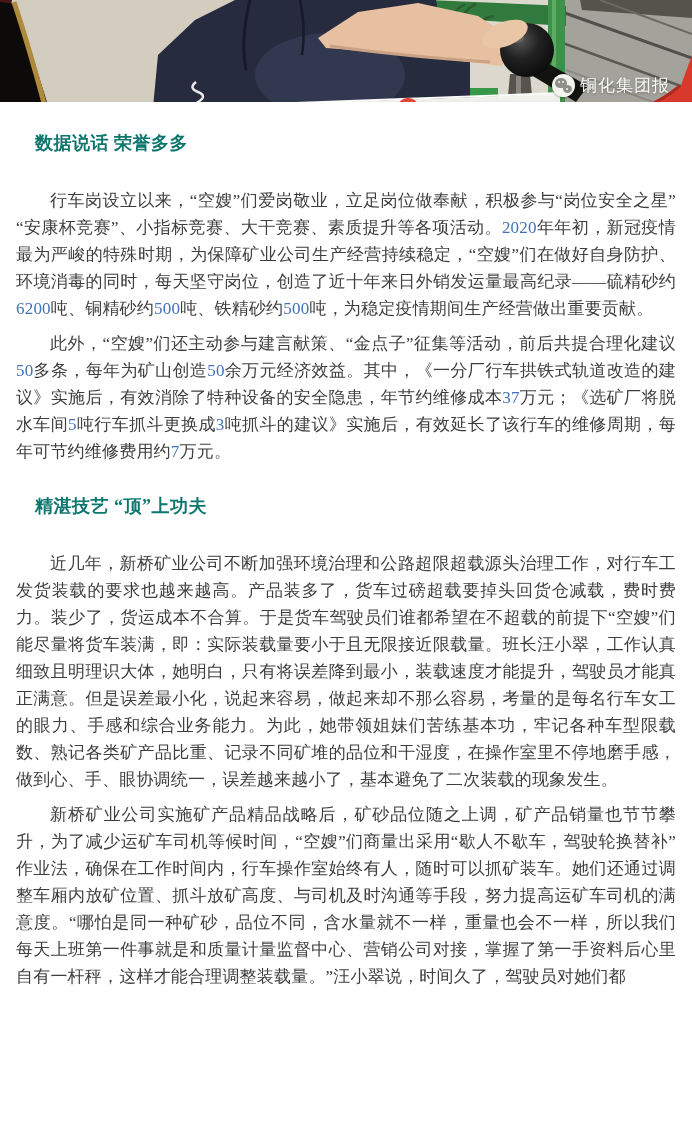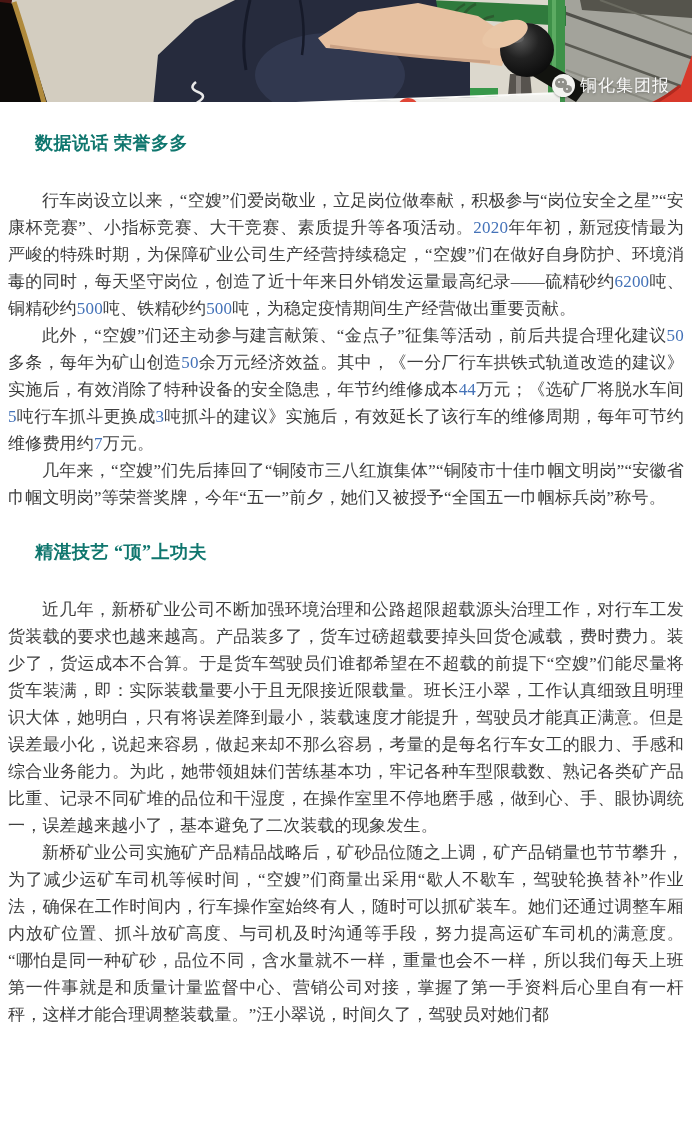--- a/index.html
+++ b/index.html
@@ -44,21 +44,21 @@
   .caption{
     margin:13px 0 0 0;padding-left:27px;
     font-size:15px;line-height:21px;color:#595959;
   }
   h2.sec{
     margin:31px 0 33px 0;padding-left:27px;
     font-size:18px;line-height:21px;color:#0f766e;font-weight:bold;
     letter-spacing:.5px;
   }
   p.body{
-    margin:0;font-size:17px;line-height:27px;color:var(--body);
+    margin:8px;font-size:17px;line-height:27px;color:var(--body);
     text-align:justify;text-indent:2em;letter-spacing:.2px;
   }
   p.body .num{color:var(--num);}
 </style>
 </head>
 <body>
 
 <div class="page">
 
   <figure class="photo">
@@ -136,22 +136,21 @@
       <span>铜化集团报</span>
     </div>
   </figure>
 
   <div class="content">
 
 
     <section>
       <h2 class="sec">数据说话 荣誉多多</h2>
       <p class="body">行车岗设立以来，“空嫂”们爱岗敬业，立足岗位做奉献，积极参与“岗位安全之星”“安康杯竞赛”、小指标竞赛、大干竞赛、素质提升等各项活动。<span class="num">2020</span>年年初，新冠疫情最为严峻的特殊时期，为保障矿业公司生产经营持续稳定，“空嫂”们在做好自身防护、环境消毒的同时，每天坚守岗位，创造了近十年来日外销发运量最高纪录——硫精砂约<span class="num">6200</span>吨、铜精砂约<span class="num">500</span>吨、铁精砂约<span class="num">500</span>吨，为稳定疫情期间生产经营做出重要贡献。</p>
-      <p class="body">此外，“空嫂”们还主动参与建言献策、“金点子”征集等活动，前后共提合理化建议<span class="num">50</span>多条，每年为矿山创造<span class="num">50</span>余万元经济效益。其中，《一分厂行车拱铁式轨道改造的建议》实施后，有效消除了特种设备的安全隐患，年节约维修成本<span class="num">44</span>万元；《选矿厂将脱水车间<span class="num">5</span>吨行车抓斗更换成<span class="num">3</span>吨抓斗的建议》实施后，有效延长了该行车的维修周期，每年可节约维修费用约<span class="num">7</span>万元。</p>
-      <p class="body">几年来，“空嫂”们先后捧回了“铜陵市三八红旗集体”“铜陵市十佳巾帼文明岗”“安徽省巾帼文明岗”等荣誉奖牌，今年“五一”前夕，她们又被授予“全国五一巾帼标兵岗”称号。</p>
+      <p class="body">此外，“空嫂”们还主动参与建言献策、“金点子”征集等活动，前后共提合理化建议<span class="num">50</span>多条，每年为矿山创造<span class="num">50</span>余万元经济效益。其中，《一分厂行车拱铁式轨道改造的建议》实施后，有效消除了特种设备的安全隐患，年节约维修成本<span class="num">37</span>万元；《选矿厂将脱水车间<span class="num">5</span>吨行车抓斗更换成<span class="num">3</span>吨抓斗的建议》实施后，有效延长了该行车的维修周期，每年可节约维修费用约<span class="num">7</span>万元。</p>
     </section>
 
     <section>
       <h2 class="sec">精湛技艺 “顶”上功夫</h2>
       <p class="body">近几年，新桥矿业公司不断加强环境治理和公路超限超载源头治理工作，对行车工发货装载的要求也越来越高。产品装多了，货车过磅超载要掉头回货仓减载，费时费力。装少了，货运成本不合算。于是货车驾驶员们谁都希望在不超载的前提下“空嫂”们能尽量将货车装满，即：实际装载量要小于且无限接近限载量。班长汪小翠，工作认真细致且明理识大体，她明白，只有将误差降到最小，装载速度才能提升，驾驶员才能真正满意。但是误差最小化，说起来容易，做起来却不那么容易，考量的是每名行车女工的眼力、手感和综合业务能力。为此，她带领姐妹们苦练基本功，牢记各种车型限载数、熟记各类矿产品比重、记录不同矿堆的品位和干湿度，在操作室里不停地磨手感，做到心、手、眼协调统一，误差越来越小了，基本避免了二次装载的现象发生。</p>
       <p class="body">新桥矿业公司实施矿产品精品战略后，矿砂品位随之上调，矿产品销量也节节攀升，为了减少运矿车司机等候时间，“空嫂”们商量出采用“歇人不歇车，驾驶轮换替补”作业法，确保在工作时间内，行车操作室始终有人，随时可以抓矿装车。她们还通过调整车厢内放矿位置、抓斗放矿高度、与司机及时沟通等手段，努力提高运矿车司机的满意度。“哪怕是同一种矿砂，品位不同，含水量就不一样，重量也会不一样，所以我们每天上班第一件事就是和质量计量监督中心、营销公司对接，掌握了第一手资料后心里自有一杆秤，这样才能合理调整装载量。”汪小翠说，时间久了，驾驶员对她们都</p>
     </section>
 
   </div>
 </div>

